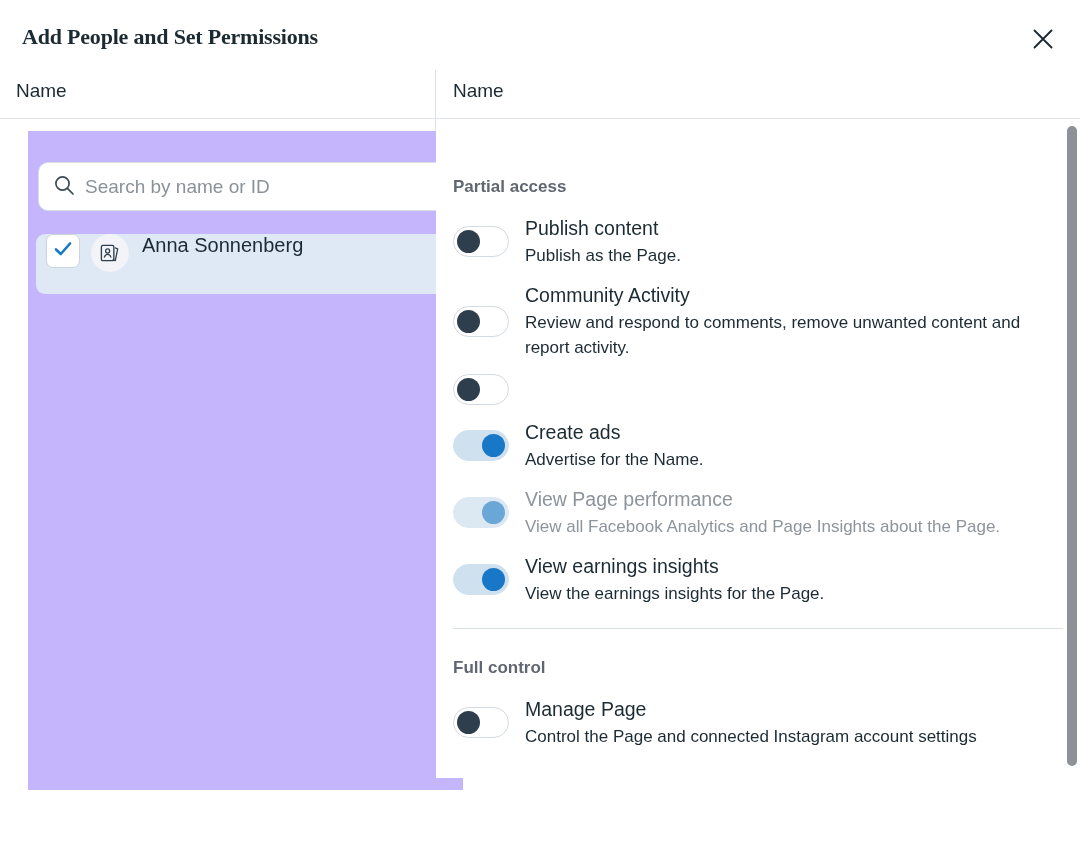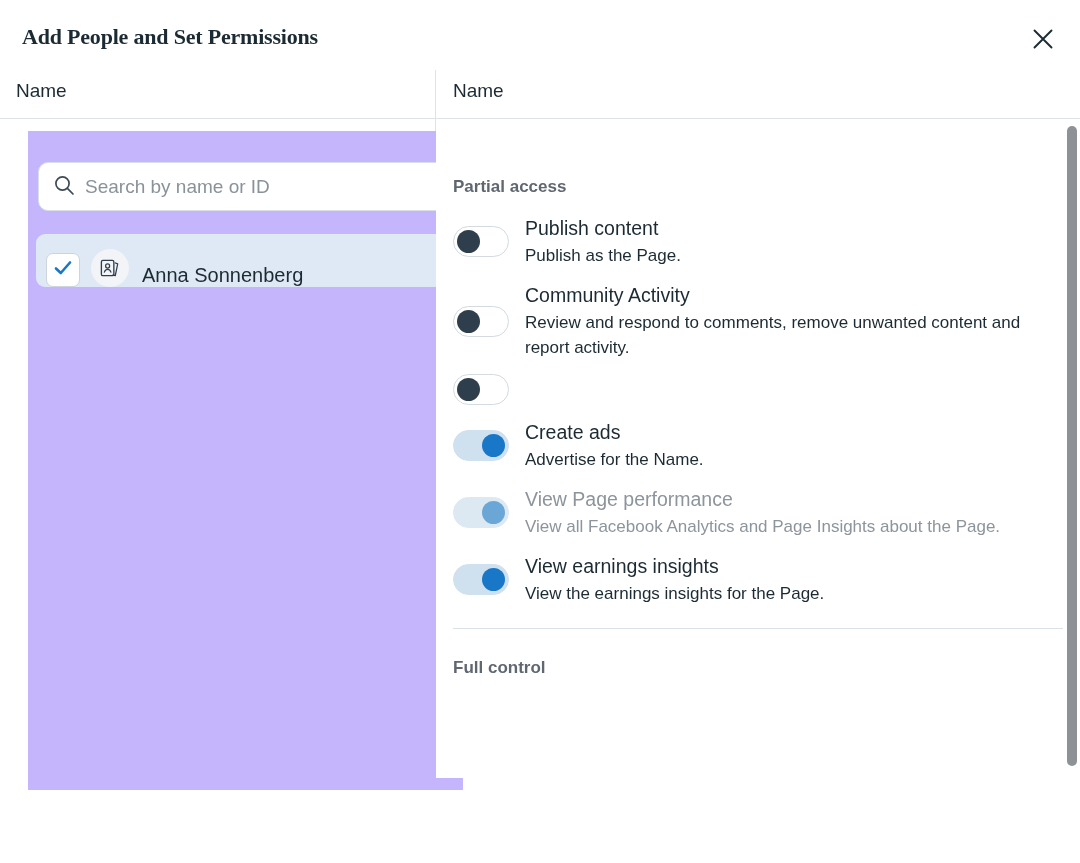--- a/index.html
+++ b/index.html
@@ -125,25 +125,25 @@
     color: #1c2b33;
     background: transparent;
   }
   .search-input::placeholder { color: #8a9299; opacity: 1; }
 
   .person-row {
     position: absolute;
     left: 8px;
     top: 103px;
     width: 417px;
-    height: 53px;
+    height: 60px;
     background: #dfe9f5;
     border-radius: 9px;
     display: flex;
-    align-items: flex-end;
+    align-items: flex-start;
     padding-left: 10px;
     cursor: pointer;
   }
   .person-checkbox {
     width: 34px;
     height: 34px;
     background: #ffffff;
     border: 1px solid #ccd4dc;
     border-radius: 7px;
     display: flex;
@@ -431,20 +431,33 @@
             <div class="perm-label">View earnings insights</div>
             <div class="perm-desc">View the earnings insights for the Page.</div>
           </div>
         </div>
 
       </div>
 
       <div class="section-divider"></div>
 
       <div class="section-title full" style="margin-top:29px">Full control</div>
+      <div class="perm-list">
+        <div class="perm-row">
+          <div class="toggle-cell">
+            <div class="toggle">
+                <span class="knob"></span>
+              </div>
+          </div>
+          <div class="perm-text">
+            <div class="perm-label">Manage Page</div>
+            <div class="perm-desc">Control the Page and connected Instagram account settings</div>
+          </div>
+        </div>
+      </div>
 
     </div>
   </div>
 
   <div class="scrollbar-track">
     <div class="scrollbar-thumb"></div>
   </div>
 
 
 </div>

